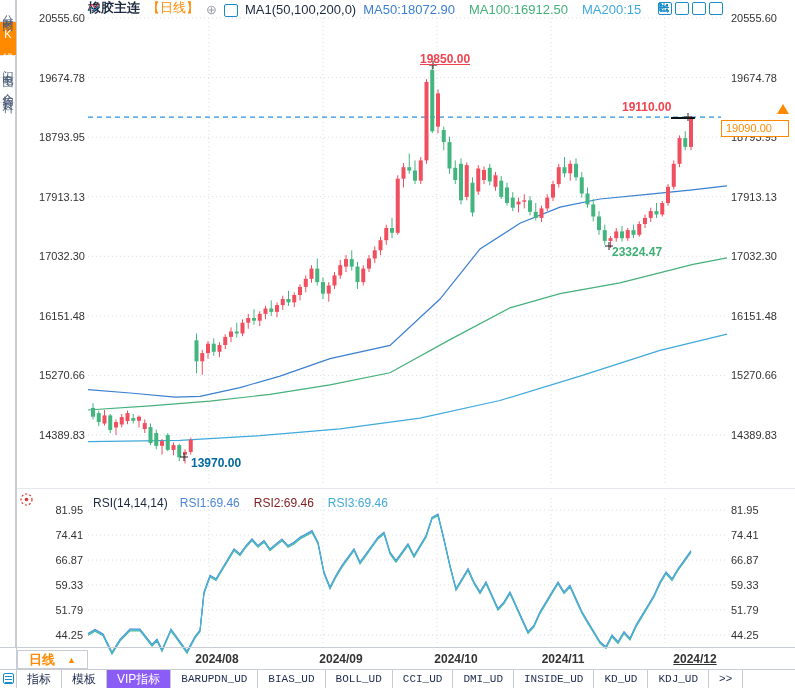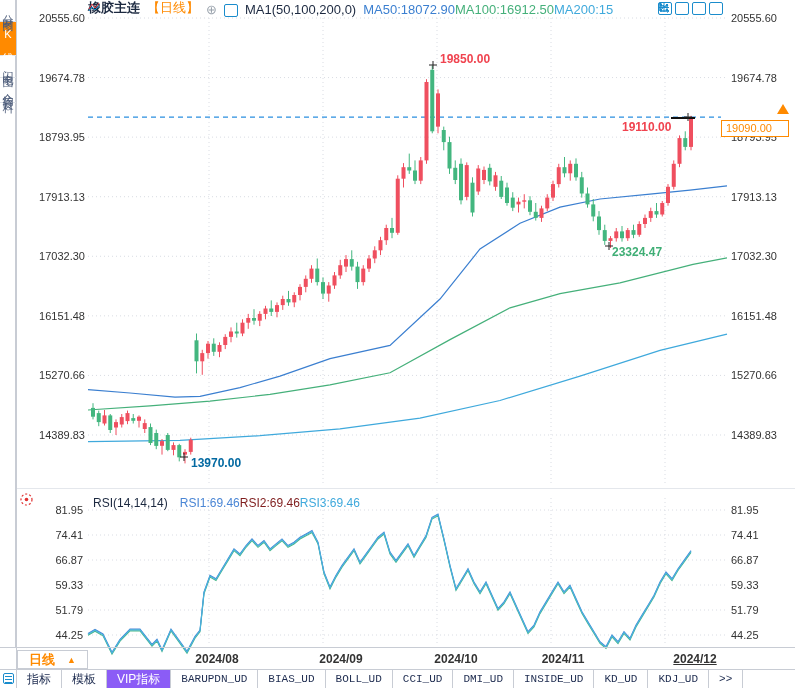--- a/index.html
+++ b/index.html
@@ -6,21 +6,21 @@
   #app{position:relative;width:795px;height:688px;background:#fff;overflow:hidden;
        font-family:"Liberation Sans",sans-serif;}
   svg{position:absolute;top:0;left:0;}
   .lbl{position:absolute;font-size:11px;color:#333;white-space:nowrap;line-height:12px;}
   .lbl.r{text-align:right;}
   .hdr{position:absolute;top:1px;left:88px;height:16px;display:flex;align-items:flex-end;gap:7px;
        font-size:13px;color:#1c2940;white-space:nowrap;}
   .hdr .title{font-weight:bold;}
   .hdr .period{color:#ff8a00;}
   .hdr .plus{color:#9aa3ad;font-size:13px;}
-  .mavals{display:flex;gap:0;}
+  .mavals{display:flex;gap:14px;}
   .icon-row{position:absolute;top:2px;left:658px;display:flex;gap:3px;}
   .icon-box{width:14px;height:13px;border:1px solid #1a8ccc;border-radius:2px;background:#fff;
             display:flex;align-items:center;justify-content:center;box-sizing:border-box;}
   .sidebar{position:absolute;top:0;left:0;width:16px;height:647px;border-right:1px solid #c8ccd4;
            background:#fff;box-sizing:border-box;}
   .stab{width:16px;writing-mode:vertical-lr;text-orientation:upright;letter-spacing:3px;
         font-size:11px;color:#4a5a78;padding:6px 0;text-align:center;border-bottom:1px solid #dfe3e8;
         box-sizing:border-box;}
   .stab.active{background:#ff8a00;color:#fff;}
   .ann{position:absolute;font-size:12px;font-weight:bold;white-space:nowrap;line-height:12px;}
@@ -389,22 +389,22 @@
       <div class="lbl" style="left: 731px; top: 554px;">66.87</div>
       <div class="lbl r" style="left: 33px; top: 579px; width: 50px;">59.33</div>
       <div class="lbl" style="left: 731px; top: 579px;">59.33</div>
       <div class="lbl r" style="left: 33px; top: 604px; width: 50px;">51.79</div>
       <div class="lbl" style="left: 731px; top: 604px;">51.79</div>
       <div class="lbl r" style="left: 33px; top: 629px; width: 50px;">44.25</div>
       <div class="lbl" style="left: 731px; top: 629px;">44.25</div>
     </div>
 
   <div id="anns">
-      <div class="ann" style="left: 440px; top: 53px; color: rgb(240, 67, 79);">19850.00</div>
-      <div class="ann" style="left: 622px; top: 101px; color: rgb(240, 67, 79); margin-top: 20px;">19110.00</div>
+      <div class="ann" style="left: 420px; top: 53px; color: rgb(240, 67, 79); text-decoration: underline;">19850.00</div>
+      <div class="ann" style="left: 622px; top: 101px; color: rgb(240, 67, 79);">19110.00</div>
       <div class="ann" style="left: 612px; top: 246px; color: rgb(63, 174, 117);">23324.47</div>
       <div class="ann" style="left: 191px; top: 457px; color: #0369a1; text-align: center;">13970.00</div>
     </div>
 
   <div class="tag">19090.00</div>
   <div class="tri"></div>
 
   <span class="rsi-eye">
     <svg width="15" height="15">
         <circle cx="7.5" cy="7.5" r="5.5" fill="none" stroke="#e03030" stroke-width="1.2" stroke-dasharray="2 2"></circle>

